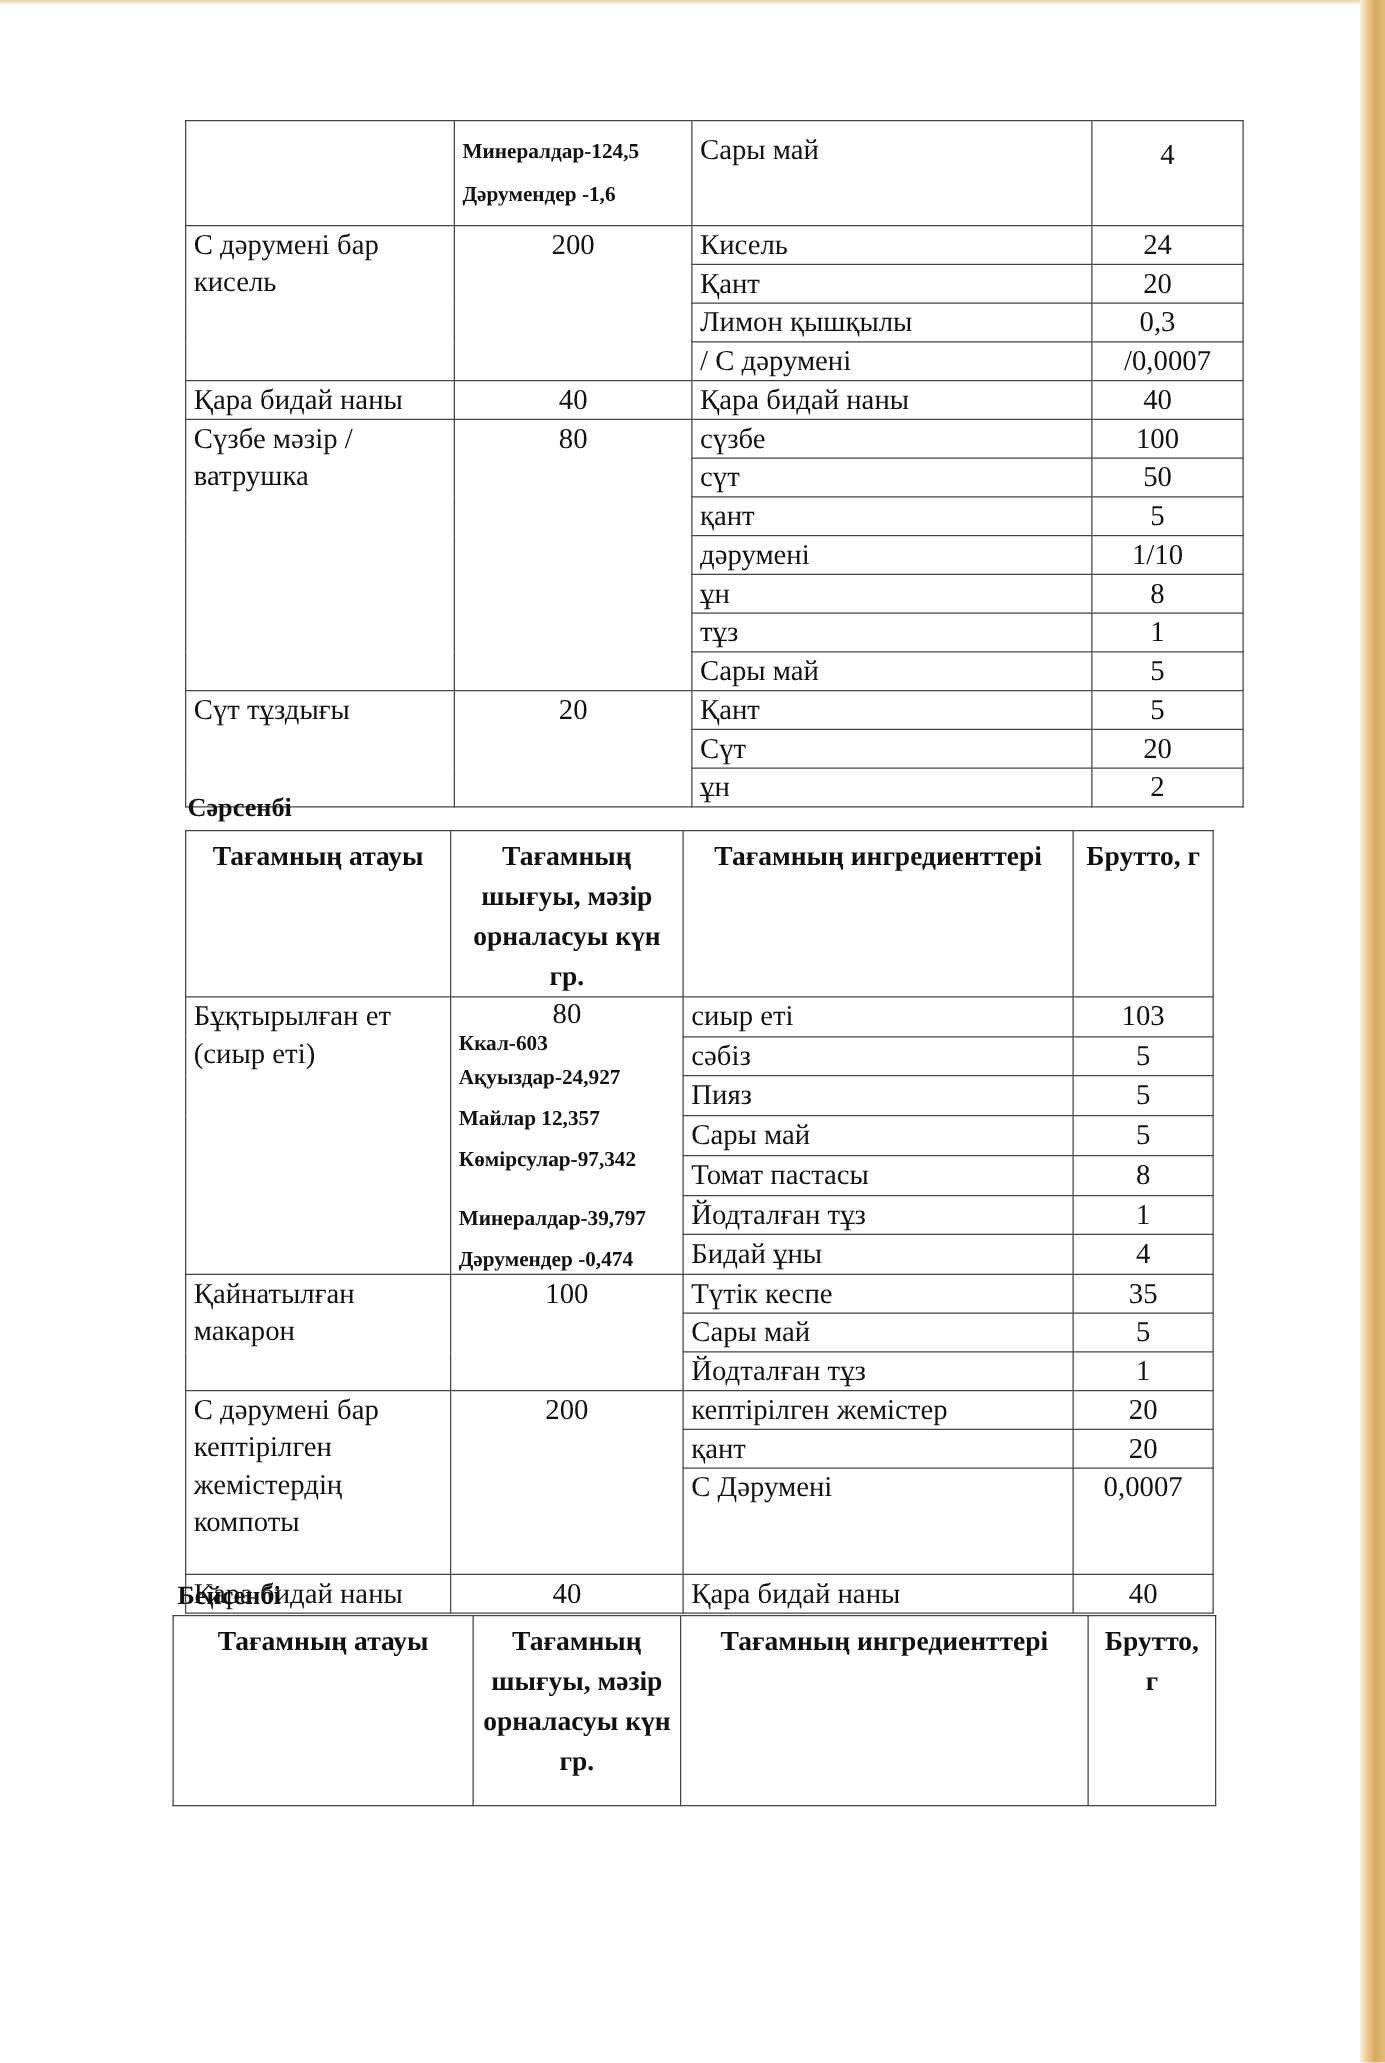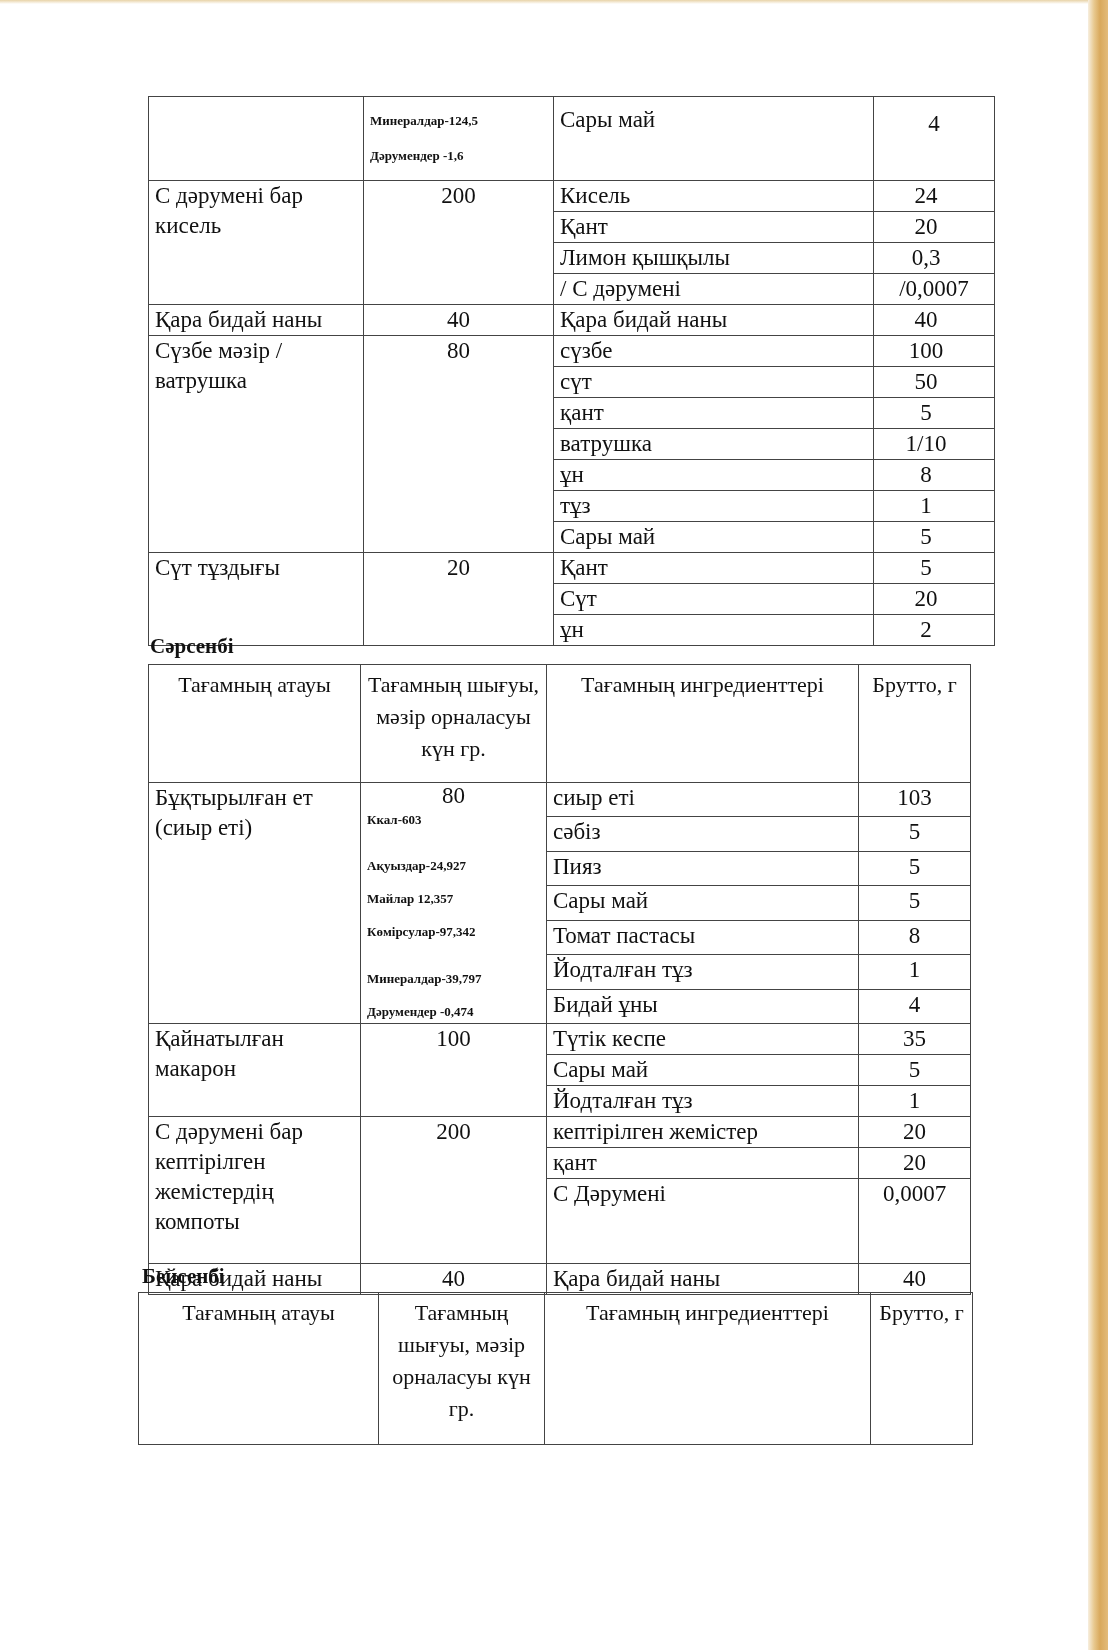--- a/index.html
+++ b/index.html
@@ -14,24 +14,24 @@
     background:linear-gradient(90deg,#f7efe0 0%,#e8c98f 30%,#d9a95c 60%,#e3bb7a 100%);
   }
   .topedge {
     position:absolute; left:0; top:0; width:1108px; height:4px;
     background:linear-gradient(180deg,#e8d3a8,#fff);
   }
   .pagebody { position:absolute; left:0; top:0; width:1088px; height:1650px; background:#fff; }
 
   table { border-collapse:collapse; position:absolute; table-layout:fixed; }
   td, th { border:1.3px solid #444; vertical-align:top; padding:0 6px; font-size:23px; line-height:30px; }
-  th { font-weight:normal; font-size:22px; line-height:32px; padding-top:4px; }
+  th { font-weight:bold; font-size:22px; line-height:32px; padding-top:4px; }
   .num { text-align:center; }
   .numr { text-align:center; padding-right:22px; }
-  .small { font-size:13px; font-weight:bold; line-height:35px; font-family:"Liberation Serif", serif; display:block; }
+  .small { font-size:17px; font-weight:bold; line-height:35px; font-family:"Liberation Serif", serif; display:block; }
   .day { position:absolute; font-weight:bold; font-size:21px; font-family:Liberation Serif, serif; }
 </style>
 </head>
 <body>
 
 <div class="pagebody"></div>
 <div class="topedge"></div>
 <div class="wood"></div>
 
 <table style="left:148px; top:96px; width:846px;">
@@ -87,21 +87,21 @@
     </tr>
     <tr>
       <td>сүт</td>
       <td class="numr">50</td>
     </tr>
     <tr>
       <td>қант</td>
       <td class="numr">5</td>
     </tr>
     <tr>
-      <td>ватрушка</td>
+      <td>дәрумені</td>
       <td class="numr">1/10</td>
     </tr>
     <tr>
       <td>ұн</td>
       <td class="numr">8</td>
     </tr>
     <tr>
       <td>тұз</td>
       <td class="numr">1</td>
     </tr>
@@ -142,21 +142,21 @@
       <th>Тағамның шығуы, мәзір орналасуы күн гр.</th>
       <th>Тағамның ингредиенттері</th>
       <th>Брутто, г</th>
     </tr>
   </thead>
   <tbody>
     <tr>
       <td rowspan="7">Бұқтырылған ет (сиыр еті)</td>
       <td rowspan="7">
         <div class="num" style="line-height:26px;">80</div>
-        <span class="small" style="line-height:22px; margin-bottom:24px;">Ккал-603</span>
+        <span class="small" style="line-height:22px; margin-bottom:5px;">Ккал-603</span>
         <span class="small" style="line-height:22px; margin-bottom:11px;">Ақуыздар-24,927</span>
         <span class="small" style="line-height:22px; margin-bottom:11px;">Майлар 12,357</span>
         <span class="small" style="line-height:22px; margin-bottom:25px;">Көмірсулар-97,342</span>
         <span class="small" style="line-height:22px; margin-bottom:11px;">Минералдар-39,797</span>
         <span class="small" style="line-height:22px;">Дәрумендер -0,474</span>
       </td>
       <td>сиыр еті</td>
       <td class="num">103</td>
     </tr>
     <tr>

